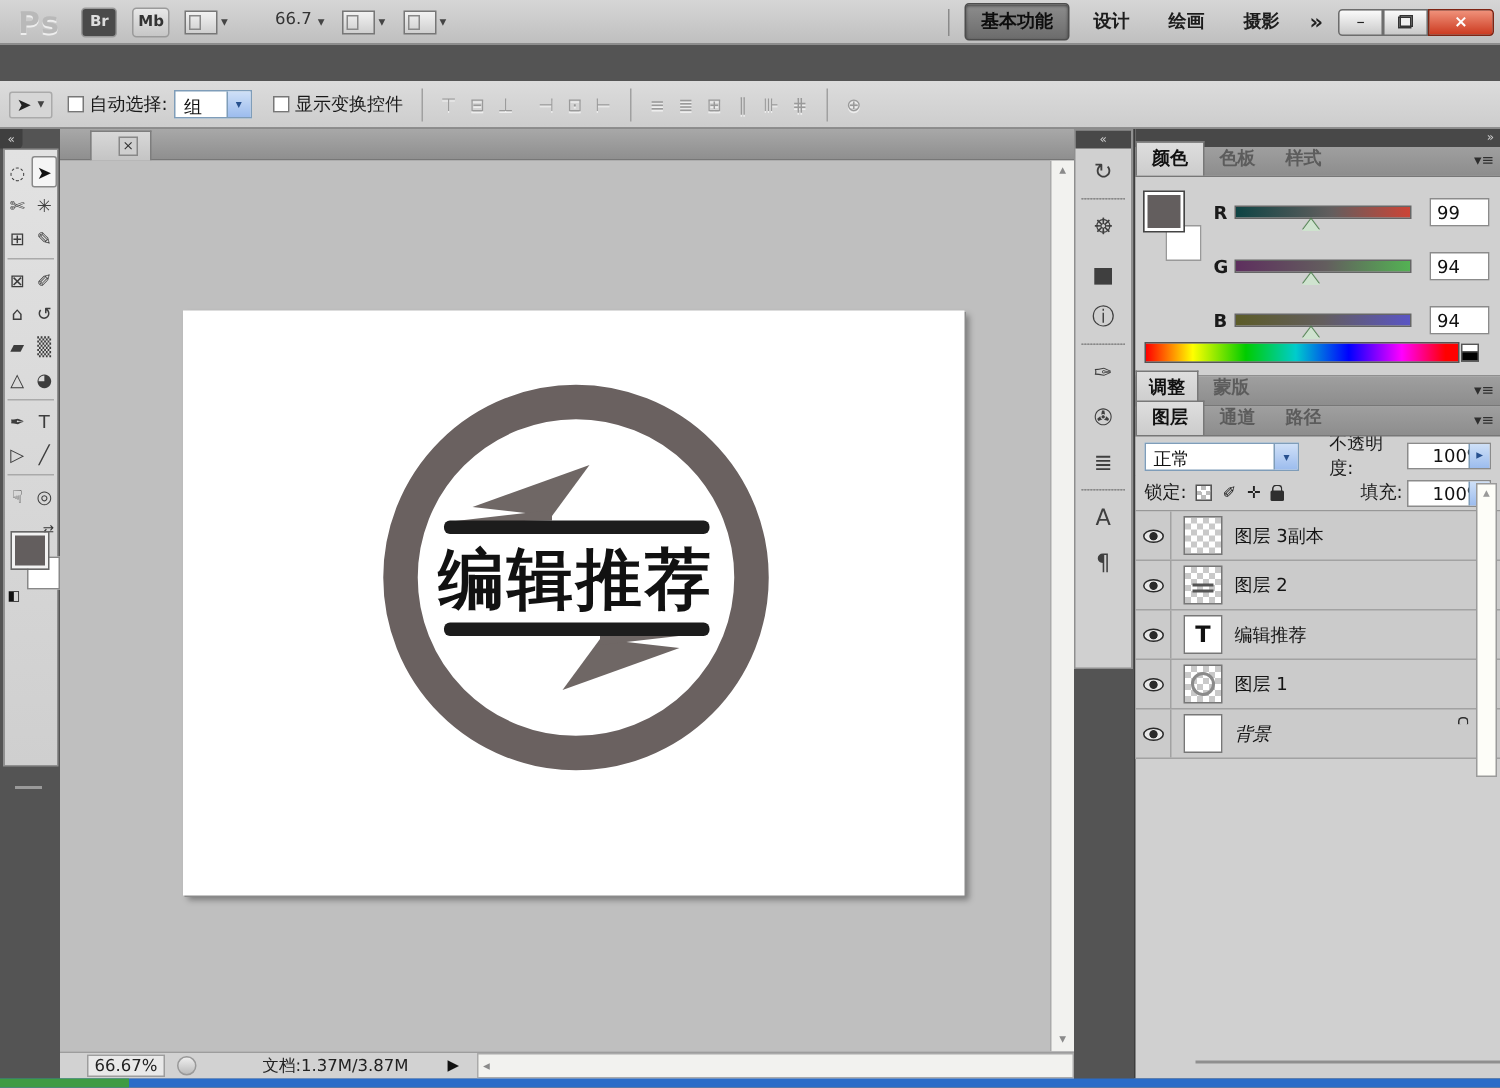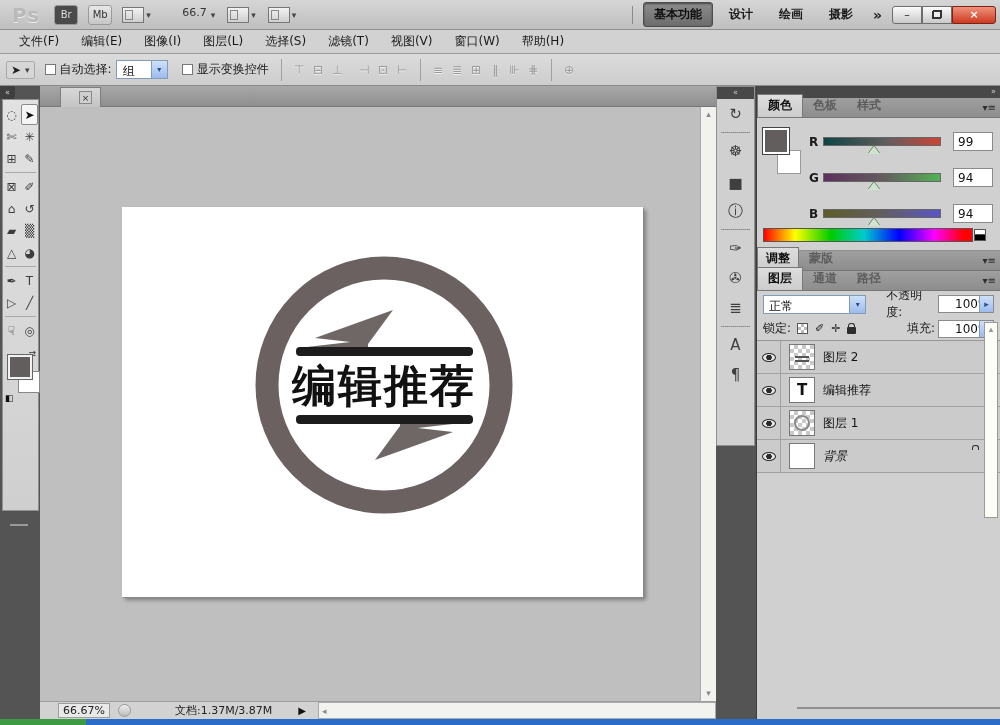--- a/index.html
+++ b/index.html
@@ -7,21 +7,21 @@
   body { font-family:"DejaVu Sans", sans-serif; font-size:12px; color:#222; background:#545454; }
   .app { position:absolute; inset:0; width:1000px; height:725px; }
 
   
   .titlebar { position:absolute; left:0; top:0; width:1000px; height:30px;
     background:linear-gradient(#d6d6d6,#bfbfbf); border-bottom:1px solid #8e8e8e;
     display:flex; align-items:center; padding:0 4px; }
   .ps-logo { color:#b9b9b9; font-size:20px; font-weight:bold; letter-spacing:1px; margin:0 14px 0 8px; text-shadow:0 1px 0 #eee; }
   .tb-btn { height:20px; min-width:24px; display:flex; align-items:center; justify-content:center;
     border:1px solid #9a9a9a; border-radius:3px; background:linear-gradient(#e8e8e8,#c6c6c6);
-    margin-right:10px; font-size:10px; font-weight:normal; color:#333; padding:0 3px; }
+    margin-right:10px; font-size:10px; font-weight:bold; color:#333; padding:0 3px; }
   .tb-btn.dark { background:#4a4a4a; color:#ddd; }
   .tb-ico { width:22px; height:16px; border:1px solid #777; background:linear-gradient(#f2f2f2,#cfcfcf); margin-right:2px; position:relative; }
   .tb-ico::after { content:""; position:absolute; left:2px; top:2px; right:10px; bottom:2px; border:1px solid #888; }
   .tb-caret { color:#444; font-size:9px; margin-right:12px; }
   .tb-zoom { width:44px; height:18px; font-size:11px; color:#333; text-align:right; margin-right:4px; }
   .tb-spacer { flex:1; }
   .ws-sep { width:1px; height:18px; background:#8a8a8a; margin:0 10px; }
   .ws { padding:3px 10px; margin-right:6px; font-weight:bold; color:#1c1c1c; border-radius:3px; }
   .ws.active { background:linear-gradient(#8d8d8d,#6c6c6c); border:1px solid #4d4d4d; box-shadow:inset 0 1px 2px rgba(0,0,0,.5); color:#0d0d0d; }
   .ws-more { font-weight:bold; color:#222; margin:0 10px 0 4px; font-size:14px; }
@@ -192,31 +192,20 @@
     <span class="ws-more">»</span>
     <span class="winbtns">
       <span class="winbtn min">–</span>
       <span class="winbtn">
           <span class="restore-glyph"></span>
         </span>
       <span class="winbtn close">×</span>
     </span>
   </div>
 
-  <div class="menubar">
-    <span class="menu-item">文件(F)</span>
-    <span class="menu-item">编辑(E)</span>
-    <span class="menu-item">图像(I)</span>
-    <span class="menu-item">图层(L)</span>
-    <span class="menu-item">选择(S)</span>
-    <span class="menu-item">滤镜(T)</span>
-    <span class="menu-item">视图(V)</span>
-    <span class="menu-item">窗口(W)</span>
-    <span class="menu-item">帮助(H)</span>
-  </div>
 
   <div class="optionsbar">
     <span class="opt-tool">
       <span>➤</span>
       <span class="tb-caret" style="margin:0 0 0 4px">▾</span>
     </span>
     <span class="chk"></span>
     <span class="opt-label">自动选择:</span>
     <span class="dropdown">
       <span class="dd-text">组</span>
@@ -417,47 +406,54 @@
           <span class="v">100%</span>
           <span class="va">▸</span>
         </span>
       </div>
 
       <div class="layers-list">
         <div class="layer-row">
           <span class="eye-cell">
               <span class="eye"></span>
             </span>
-          <span class="thumb-box thumb-checker">
-              <i class="t-lines"></i>
-            </span>
-          <span class="layer-name">图层 2</span>
+          <span class="thumb-box thumb-checker"></span>
+          <span class="layer-name">图层 3副本</span>
         </div>
         <div class="layer-row">
           <span class="eye-cell">
               <span class="eye"></span>
             </span>
-          <span class="thumb-box">
-              <span class="t-T">T</span>
-            </span>
-          <span class="layer-name">编辑推荐</span>
+          <span class="thumb-box thumb-checker">
+              <i class="t-lines"></i>
+            </span>
+          <span class="layer-name">图层 2</span>
         </div>
         <div class="layer-row">
           <span class="eye-cell">
               <span class="eye"></span>
             </span>
-          <span class="thumb-box thumb-checker">
-              <span class="t-circle"></span>
-            </span>
-          <span class="layer-name">图层 1</span>
+          <span class="thumb-box">
+              <span class="t-T">T</span>
+            </span>
+          <span class="layer-name">编辑推荐</span>
         </div>
         <div class="layer-row">
           <span class="eye-cell">
               <span class="eye"></span>
             </span>
+          <span class="thumb-box thumb-checker">
+              <span class="t-circle"></span>
+            </span>
+          <span class="layer-name">图层 1</span>
+        </div>
+        <div class="layer-row">
+          <span class="eye-cell">
+              <span class="eye"></span>
+            </span>
           <span class="thumb-box"></span>
           <span class="layer-name italic">背景</span>
           <span class="row-lock"><span class="mini-lock"></span></span>
         </div>
       </div>
       <div class="layers-scroll">
         <span class="sb-arrow">▴</span>
       </div>
       <div class="panel-footer"></div>
     </div>

